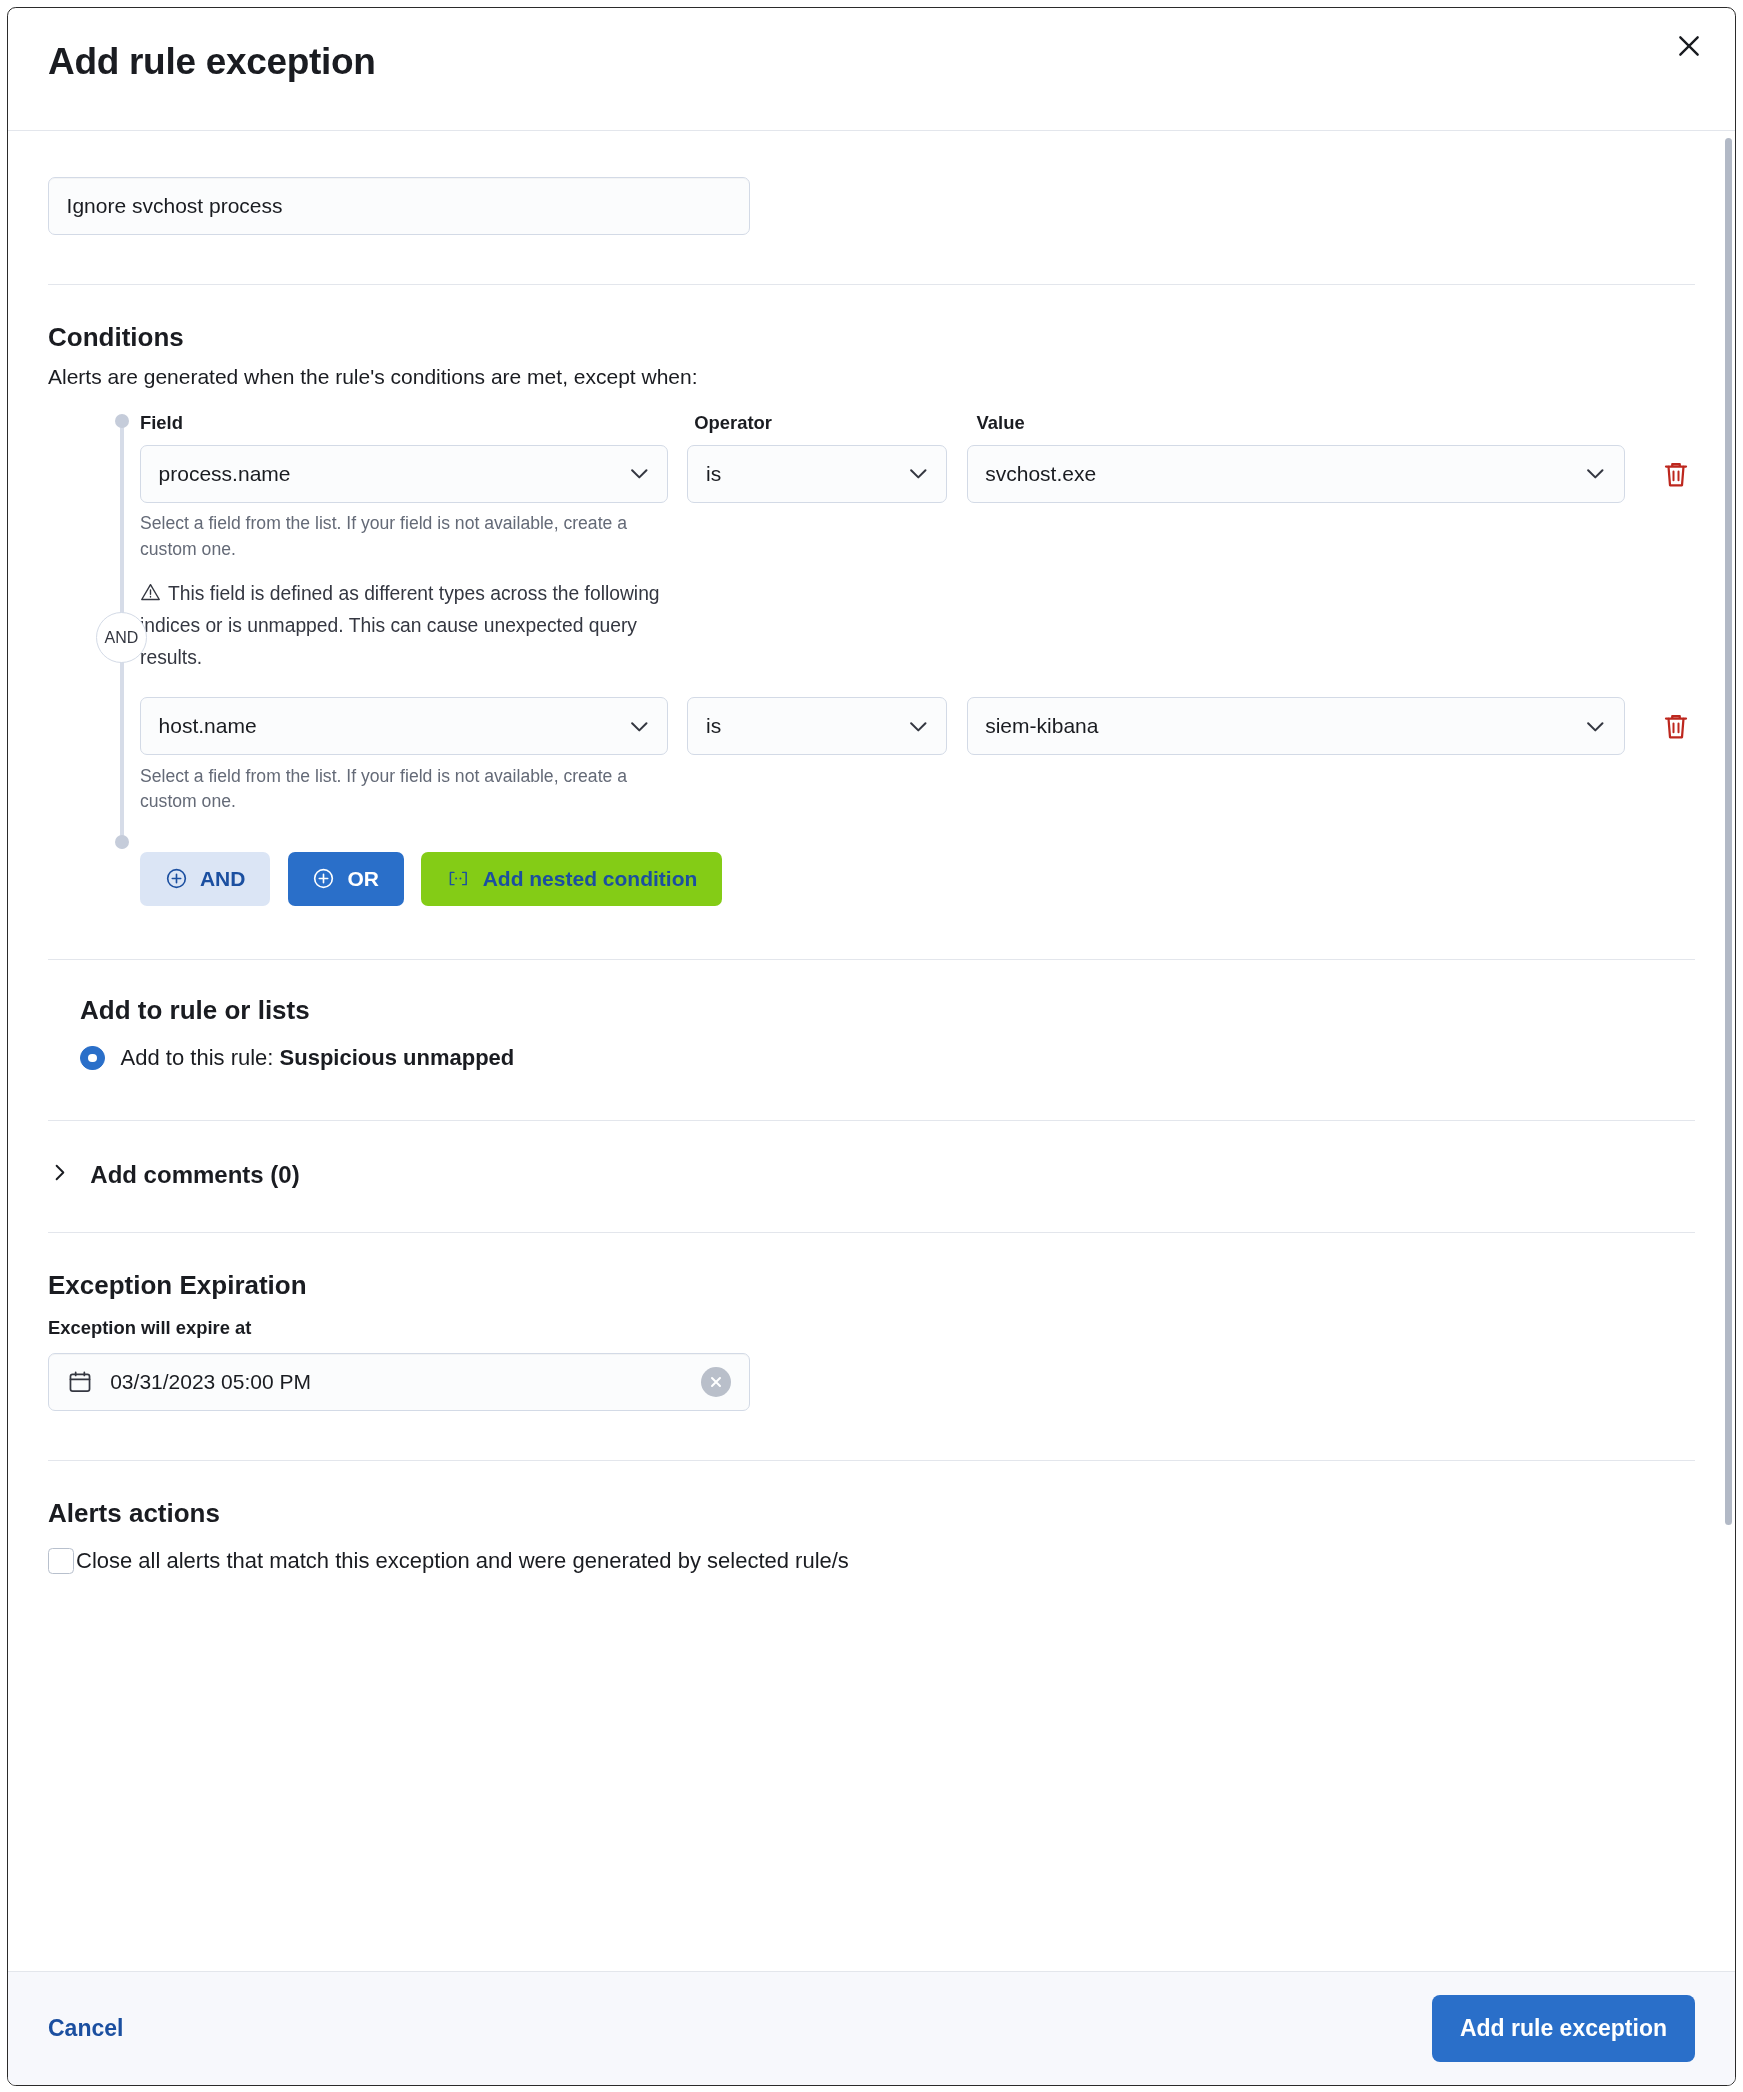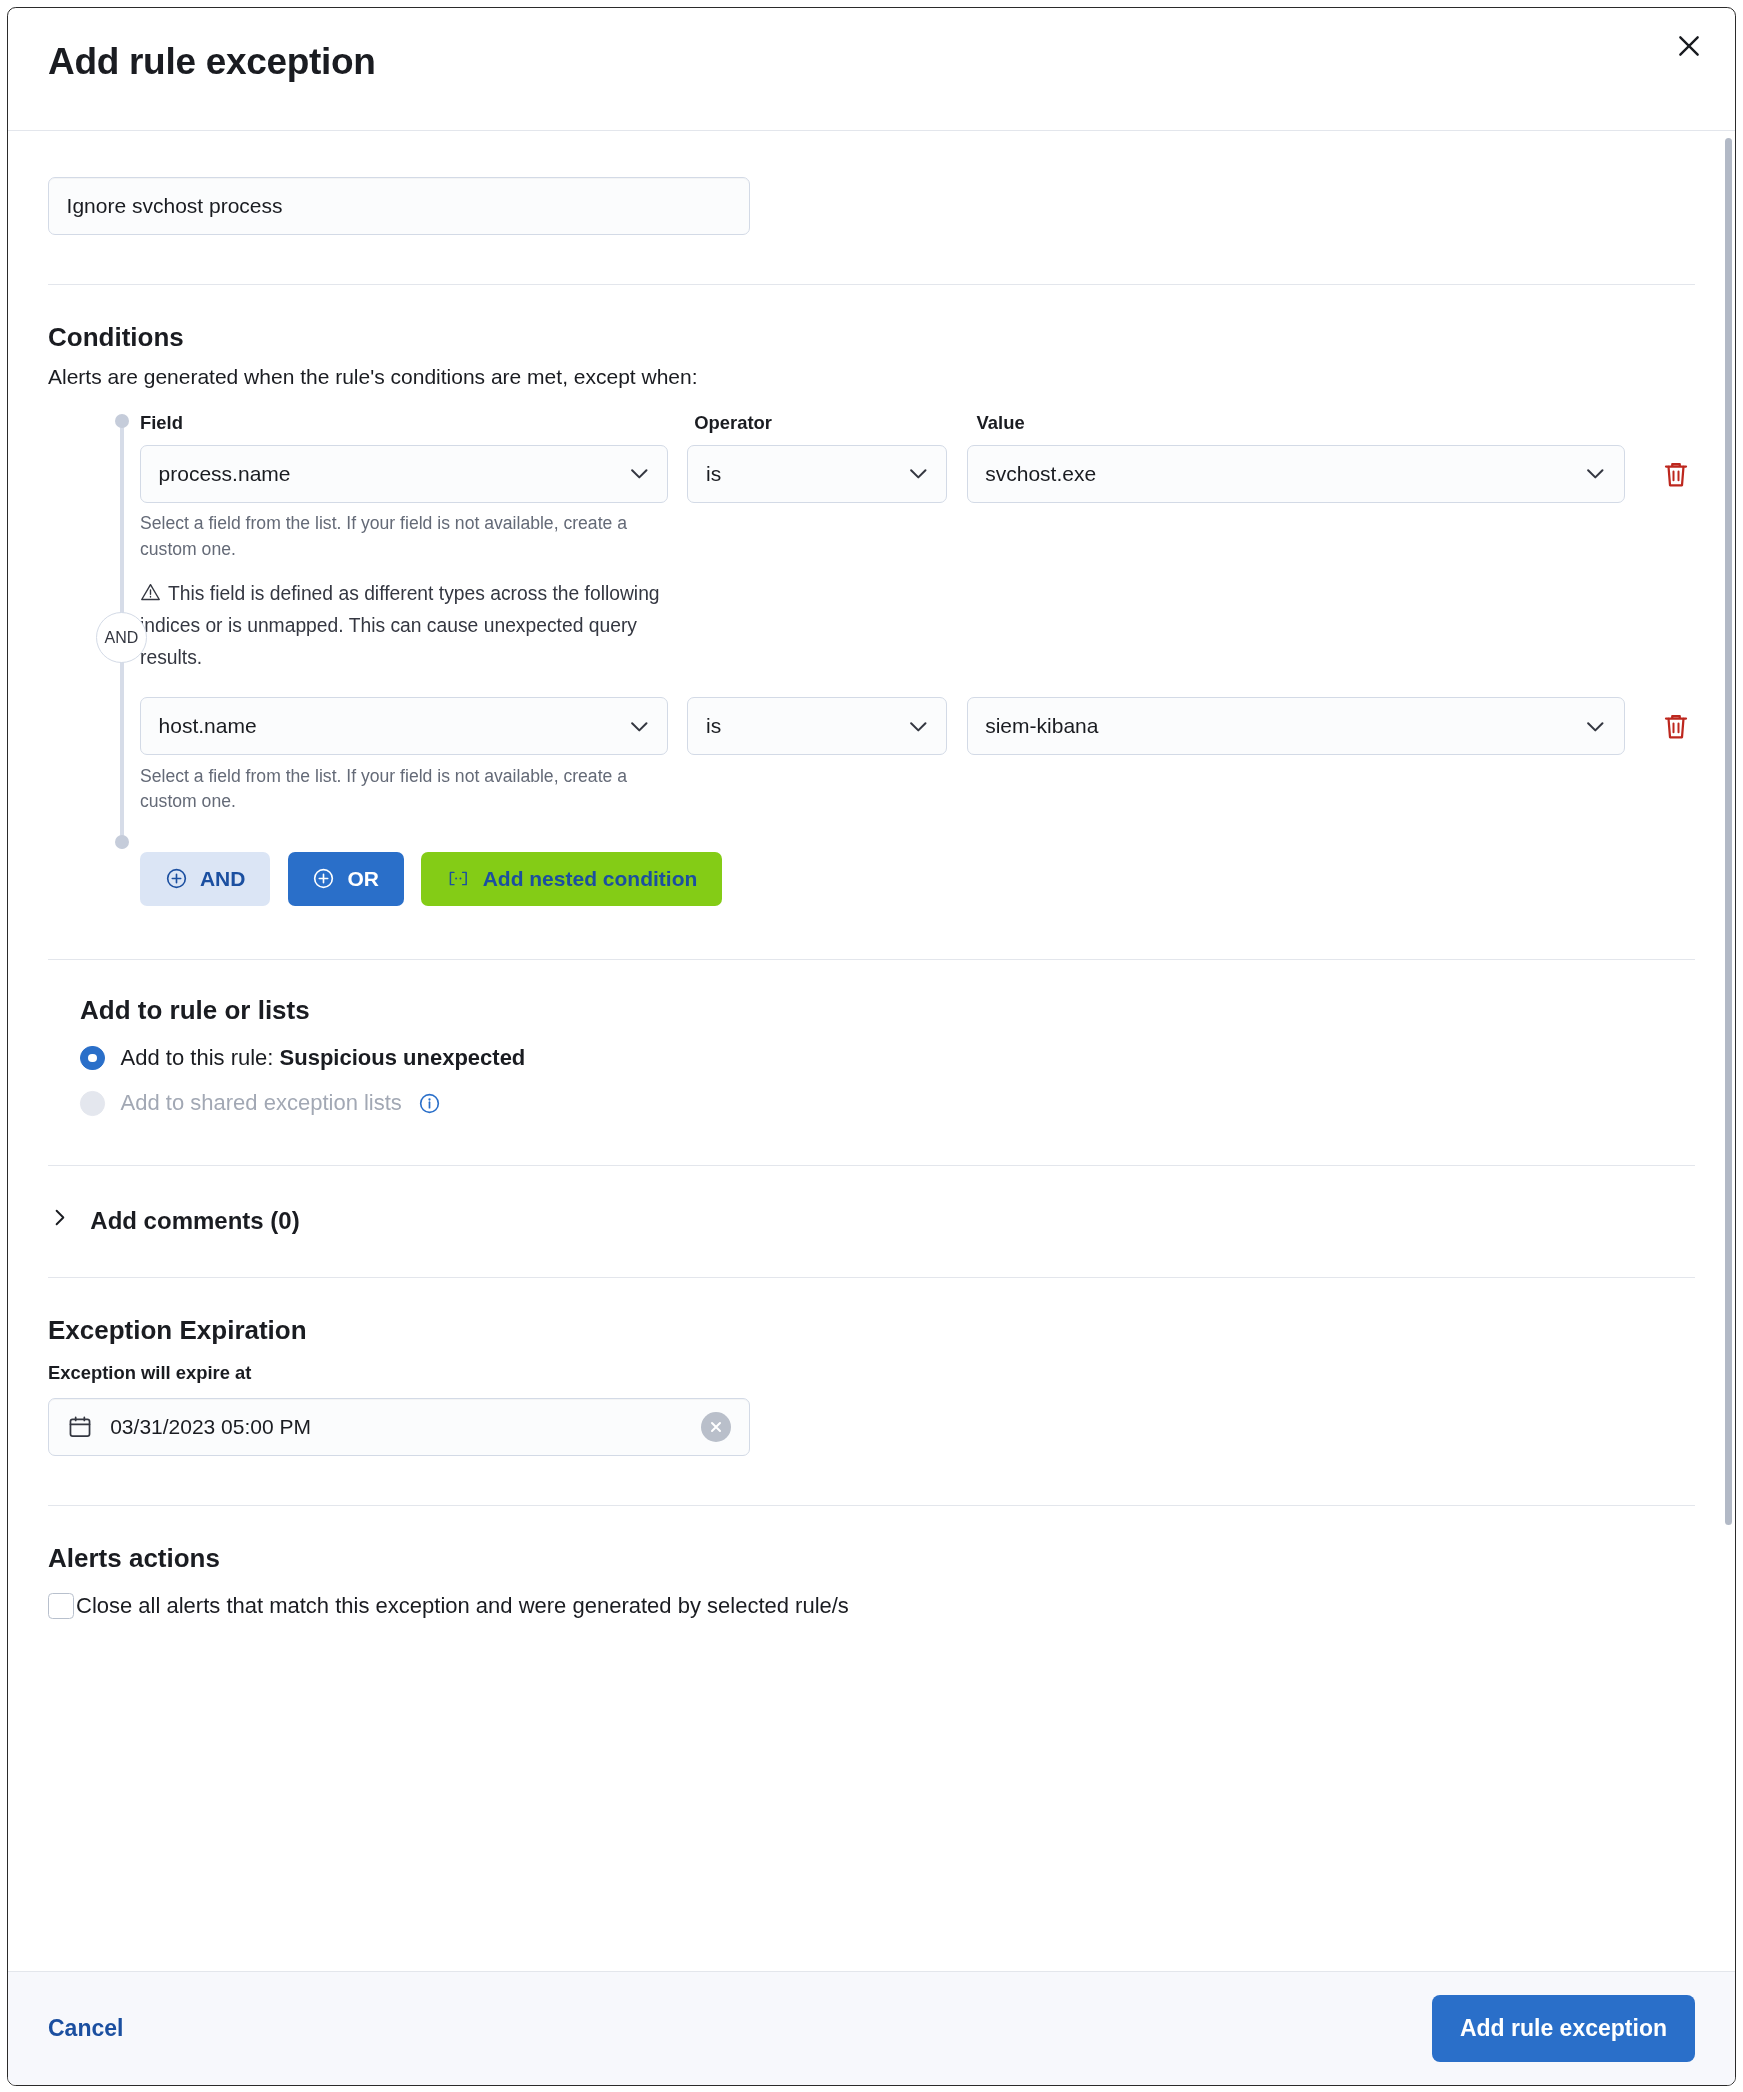--- a/index.html
+++ b/index.html
@@ -534,34 +534,23 @@
         </div>
       </div>
 
       <div class="hr" style="margin-top:53px;"></div>
 
       <div style="margin-top:35px;margin-left:32px;">
         <div class="section-title">Add to rule or lists</div>
 
         <div class="radio-row">
           <span class="radio checked"></span>
-          <span><span>Add to this rule: </span><b>Suspicious unexpected</b></span>
+          <span><span>Add to this rule: </span><b>Suspicious unmapped</b></span>
         </div>
 
-        <div class="radio-row">
-          <span class="radio disabled"></span>
-          <span class="disabled-text">Add to shared exception lists</span>
-          <span>
-            <svg width="23" height="23" viewBox="0 0 24 24" style="vertical-align:-4.4px;">
-              <circle cx="12" cy="12" r="9.2" stroke="#2a6fc9" stroke-width="1.7" fill="none"></circle>
-              <path d="M12 10.6 V16.4" stroke="#2a6fc9" stroke-width="1.8" stroke-linecap="round"></path>
-              <circle cx="12" cy="7.8" r="1.2" fill="#2a6fc9"></circle>
-            </svg>
-          </span>
-        </div>
       </div>
 
       <div class="hr" style="margin-top:49px;"></div>
 
       <div style="margin-top:40px;" class="accordion">
         <span>
           <svg width="23" height="23" viewBox="0 0 24 24">
               <path d="M9 5 L16 12 L9 19" stroke="#1a1c21" stroke-width="2" fill="none" stroke-linecap="round" stroke-linejoin="round"></path>
             </svg>
         </span>

